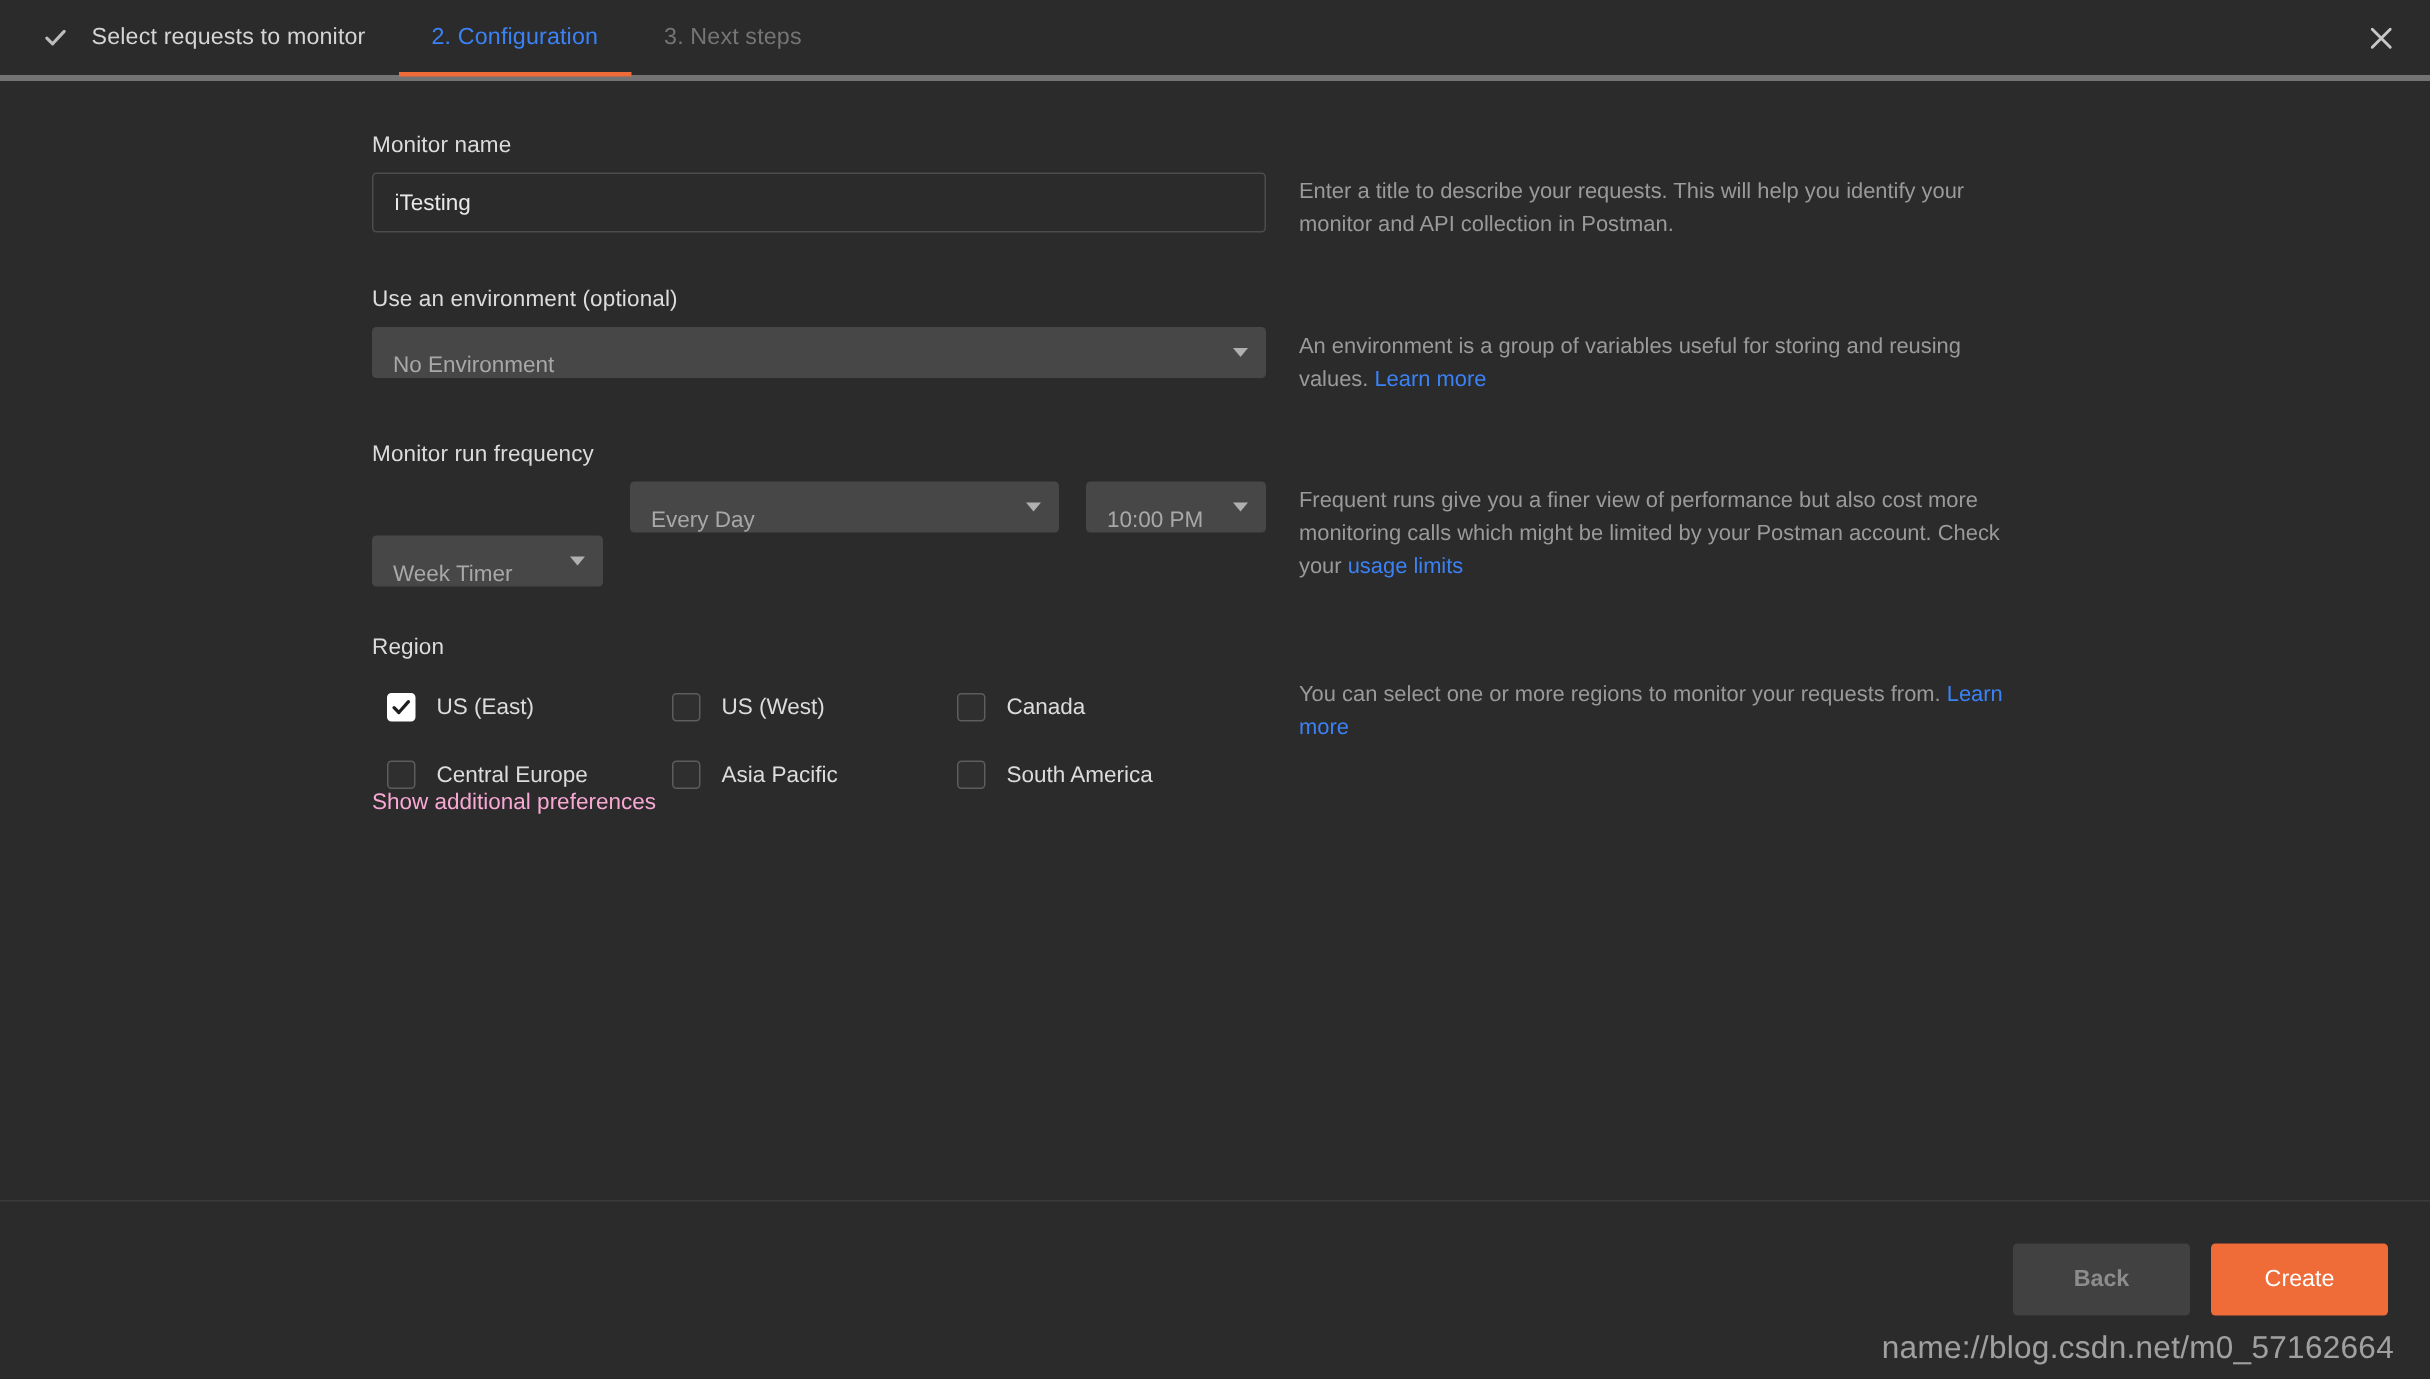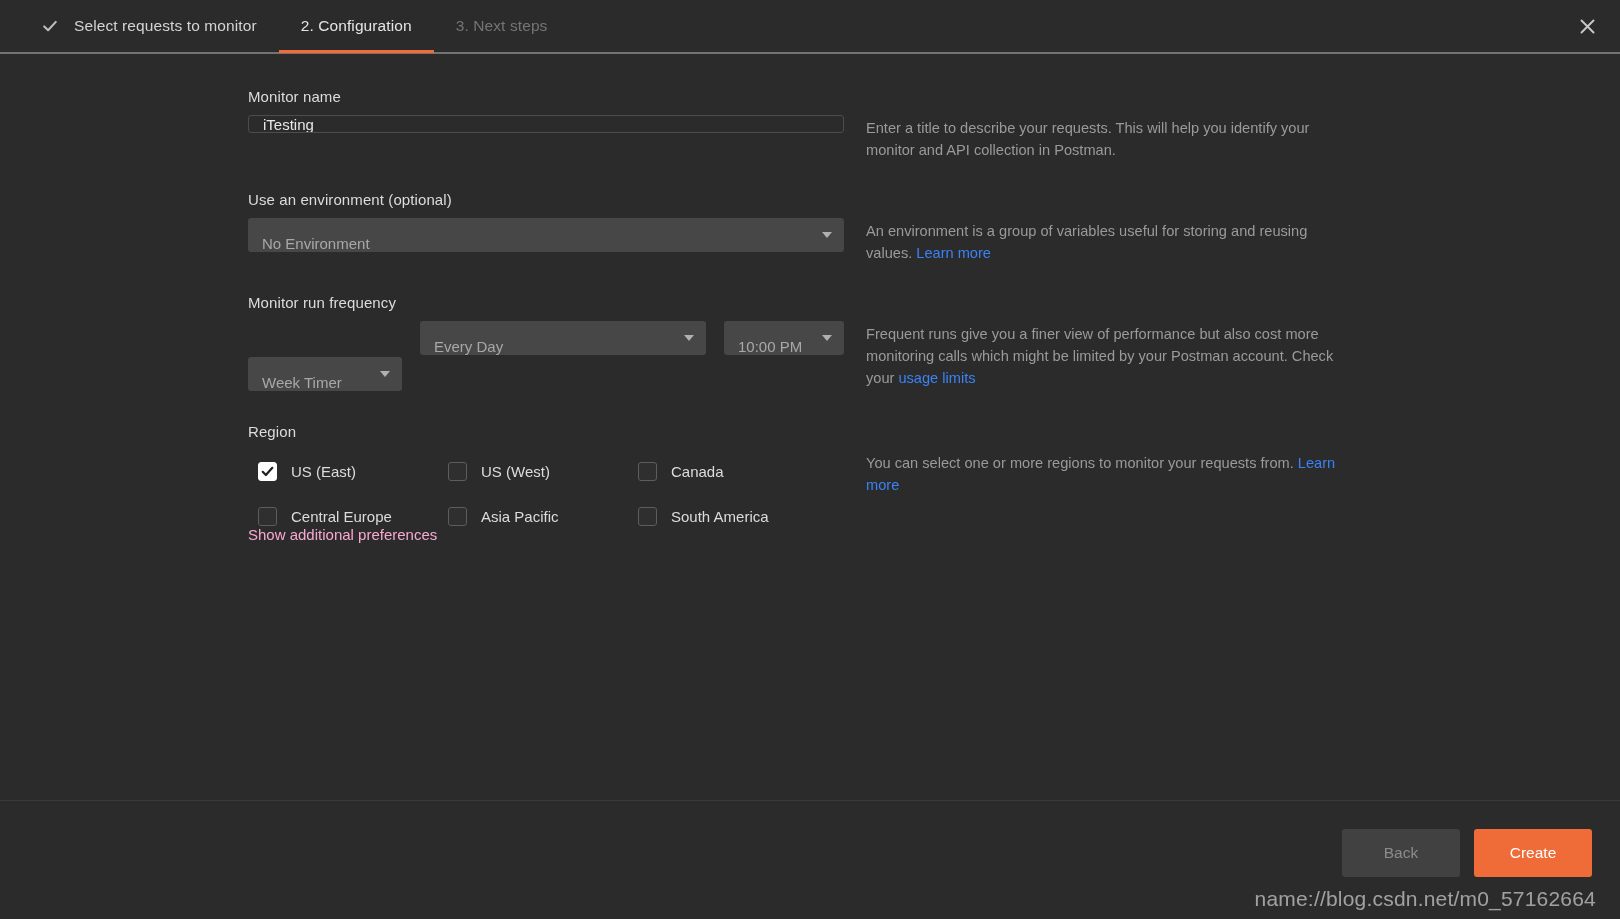--- a/index.html
+++ b/index.html
@@ -22,40 +22,40 @@
     display: flex;
     flex-direction: column;
   }
 
   
   .stepbar {
     position: relative;
     height: 54px;
     flex: 0 0 54px;
     background: #2b2b2b;
-    border-bottom: 2px solid #737373;
+    border-bottom: 4px solid #737373;
     display: flex;
     align-items: stretch;
-    padding-left: 20px;
+    padding-left: 7px;
   }
 
   .step {
     display: flex;
     align-items: center;
     height: 100%;
     padding: 0 22px;
     font-size: 15.5px;
     letter-spacing: .1px;
     position: relative;
     cursor: pointer;
     white-space: nowrap;
   }
 
   .step.done { color: #d4d4d4; }
-  .step.active { color: #e5e5e5; justify-content: center; }
+  .step.active { color: #3b82f6; justify-content: center; }
   .step.upcoming { color: #757575; }
 
   .step.active::after {
     content: "";
     position: absolute;
     left: 0; right: 0; bottom: -1px;
     height: 3px;
     background: #ef6b38;
   }
 
@@ -119,21 +119,21 @@
 
   a.link, .link {
     color: #3b82f6;
     text-decoration: none;
     cursor: pointer;
   }
 
   
   .text-input {
     width: 596px;
-    height: 18px;
+    height: 40px;
     background: #2b2b2b;
     border: 1px solid #4c4c4c;
     border-radius: 3px;
     color: #e8e8e8;
     font-size: 15px;
     font-family: "Liberation Sans", sans-serif;
     padding: 4px 14px;
     outline: none;
   }
   .text-input::placeholder { color: #7a7a7a; }
@@ -238,20 +238,21 @@
     border: none;
     border-radius: 3px;
     font-size: 15.5px;
     font-family: "Liberation Sans", sans-serif;
     cursor: pointer;
     padding: 0 22px;
   }
   .btn-back {
     background: #414141;
     color: #8c8c8c;
+    font-weight: bold;
   }
   .btn-create {
     background: #ef6b38;
     color: #ffffff;
   }
 
   .watermark {
     position: absolute;
     right: 24px;
     bottom: 8px;

